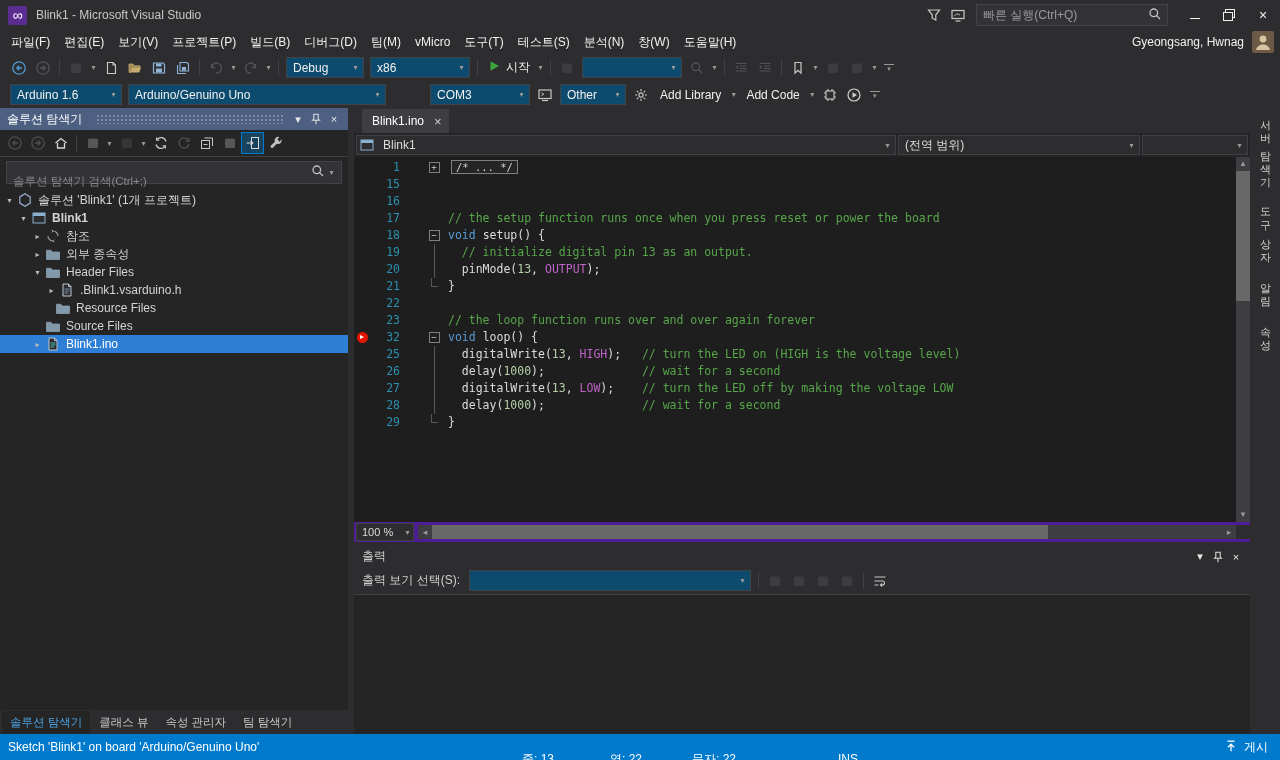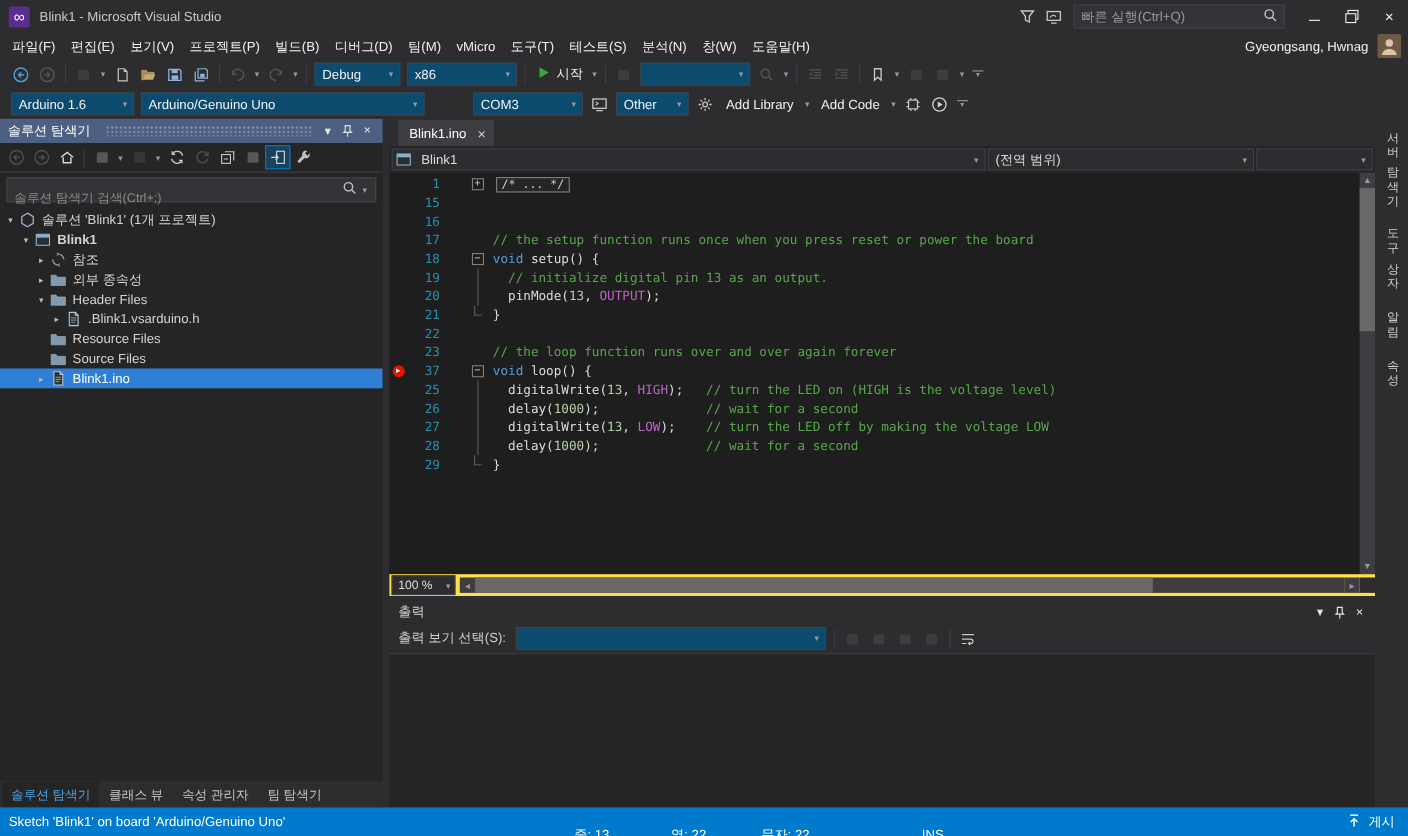--- a/index.html
+++ b/index.html
@@ -88,21 +88,21 @@
   .fold-line{width:1px;height:100%;background:#585858;}
   .fold-end{width:7px;height:9px;border-left:1px solid #585858;border-bottom:1px solid #585858;margin-bottom:8px;}
   .code-text{white-space:pre;padding-left:6px;color:#dcdcdc;}
   .collapsed-box{border:1px solid #808080;padding:0 4px;margin-left:3px;color:#d0d0d0;font-size:10.5px;background:#252526;}
   .tok-c{color:#57a64a}.tok-k{color:#569cd6}.tok-n{color:#b5cea8}.tok-m{color:#bd63c5}.tok-p{color:#dcdcdc}
   .vscrollbar{width:14px;flex:none;background:#3e3e42;display:flex;flex-direction:column;align-items:center;}
   .vs-arrow{height:14px;line-height:14px;color:#999;font-size:8px;flex:none;}
   .vs-thumb{width:14px;height:130px;background:#686868;flex:none;}
   .vs-fill{flex:1;}
 
-  .hscroll-row{height:20px;flex:none;display:flex;align-items:center;background:#fde047;}
+  .hscroll-row{height:20px;flex:none;display:flex;align-items:center;background:#4c1d95;}
   .zoom-combo{width:58px;height:18px;margin-left:2px;display:flex;align-items:center;background:#2d2d30;border:1px solid #3f3f46;flex:none;}
   .zoom-combo .val{flex:1;padding-left:5px;font-size:11px;color:#dcdcdc;}
   .hs-arrow{width:14px;text-align:center;color:#999;font-size:9px;flex:none;background:#3e3e42;height:14px;line-height:14px;margin-left:4px;}
   .hs-arrow.r{margin-left:0;}
   .hs-track{flex:1;height:14px;background:#3e3e42;position:relative;}
   .hs-thumb{position:absolute;left:0;top:0;height:14px;width:78%;background:#686868;}
   .hs-corner{width:14px;height:14px;background:#2d2d30;flex:none;}
 
   
   .output{height:192px;flex:none;display:flex;flex-direction:column;background:#252526;border-top:4px solid #2d2d30;}
@@ -520,21 +520,21 @@
             <span class="tree-arrow">▸</span>
             <span class="tree-icon">
               <svg width="16" height="16" viewBox="0 0 16 16">
                 <path d="M4 2h5.5L12 4.5V14H4z" fill="#2d2d30" stroke="#b9c7d2"></path>
                 <path d="M9.5 2v2.5H12" fill="none" stroke="#b9c7d2"></path>
                 <path d="M5.5 7h5M5.5 9h5M5.5 11h3.5" stroke="#7a95ab" stroke-width=".9"></path>
               </svg>
             </span>
             <span class="tree-label">.Blink1.vsarduino.h</span>
           </div>
-          <div class="tree-row" style="padding-left: 31px;">
+          <div class="tree-row" style="padding-left: 31px; margin-left: 10px;">
             <span class="tree-arrow"></span>
             <span class="tree-icon">
               <svg width="16" height="16" viewBox="0 0 16 16">
                 <path d="M1.5 4.2h4.4L7.2 6h7.3v7.5H1.5z" fill="#8298ab" stroke="#9db3c4" stroke-width=".6"></path>
               </svg>
             </span>
             <span class="tree-label">Resource Files</span>
           </div>
           <div class="tree-row" style="padding-left: 31px;">
             <span class="tree-arrow"></span>
@@ -673,21 +673,21 @@
               <span class="bp-margin"></span>
               <span class="line-num">23</span>
               <span class="num-gap"></span>
               <span class="fold-margin"></span>
               <span class="code-text"><span class="tok-c">// the loop function runs over and over again forever</span></span>
             </div>
             <div class="code-row">
               <span class="bp-margin">
                 <span class="breakpoint"></span>
               </span>
-              <span class="line-num">37</span>
+              <span class="line-num">32</span>
               <span class="num-gap"></span>
               <span class="fold-margin">
                 <span class="fold-box">−</span>
               </span>
               <span class="code-text"><span class="tok-k">void</span><span class="tok-p"> loop() {</span></span>
             </div>
             <div class="code-row">
               <span class="bp-margin"></span>
               <span class="line-num">25</span>
               <span class="num-gap"></span>

